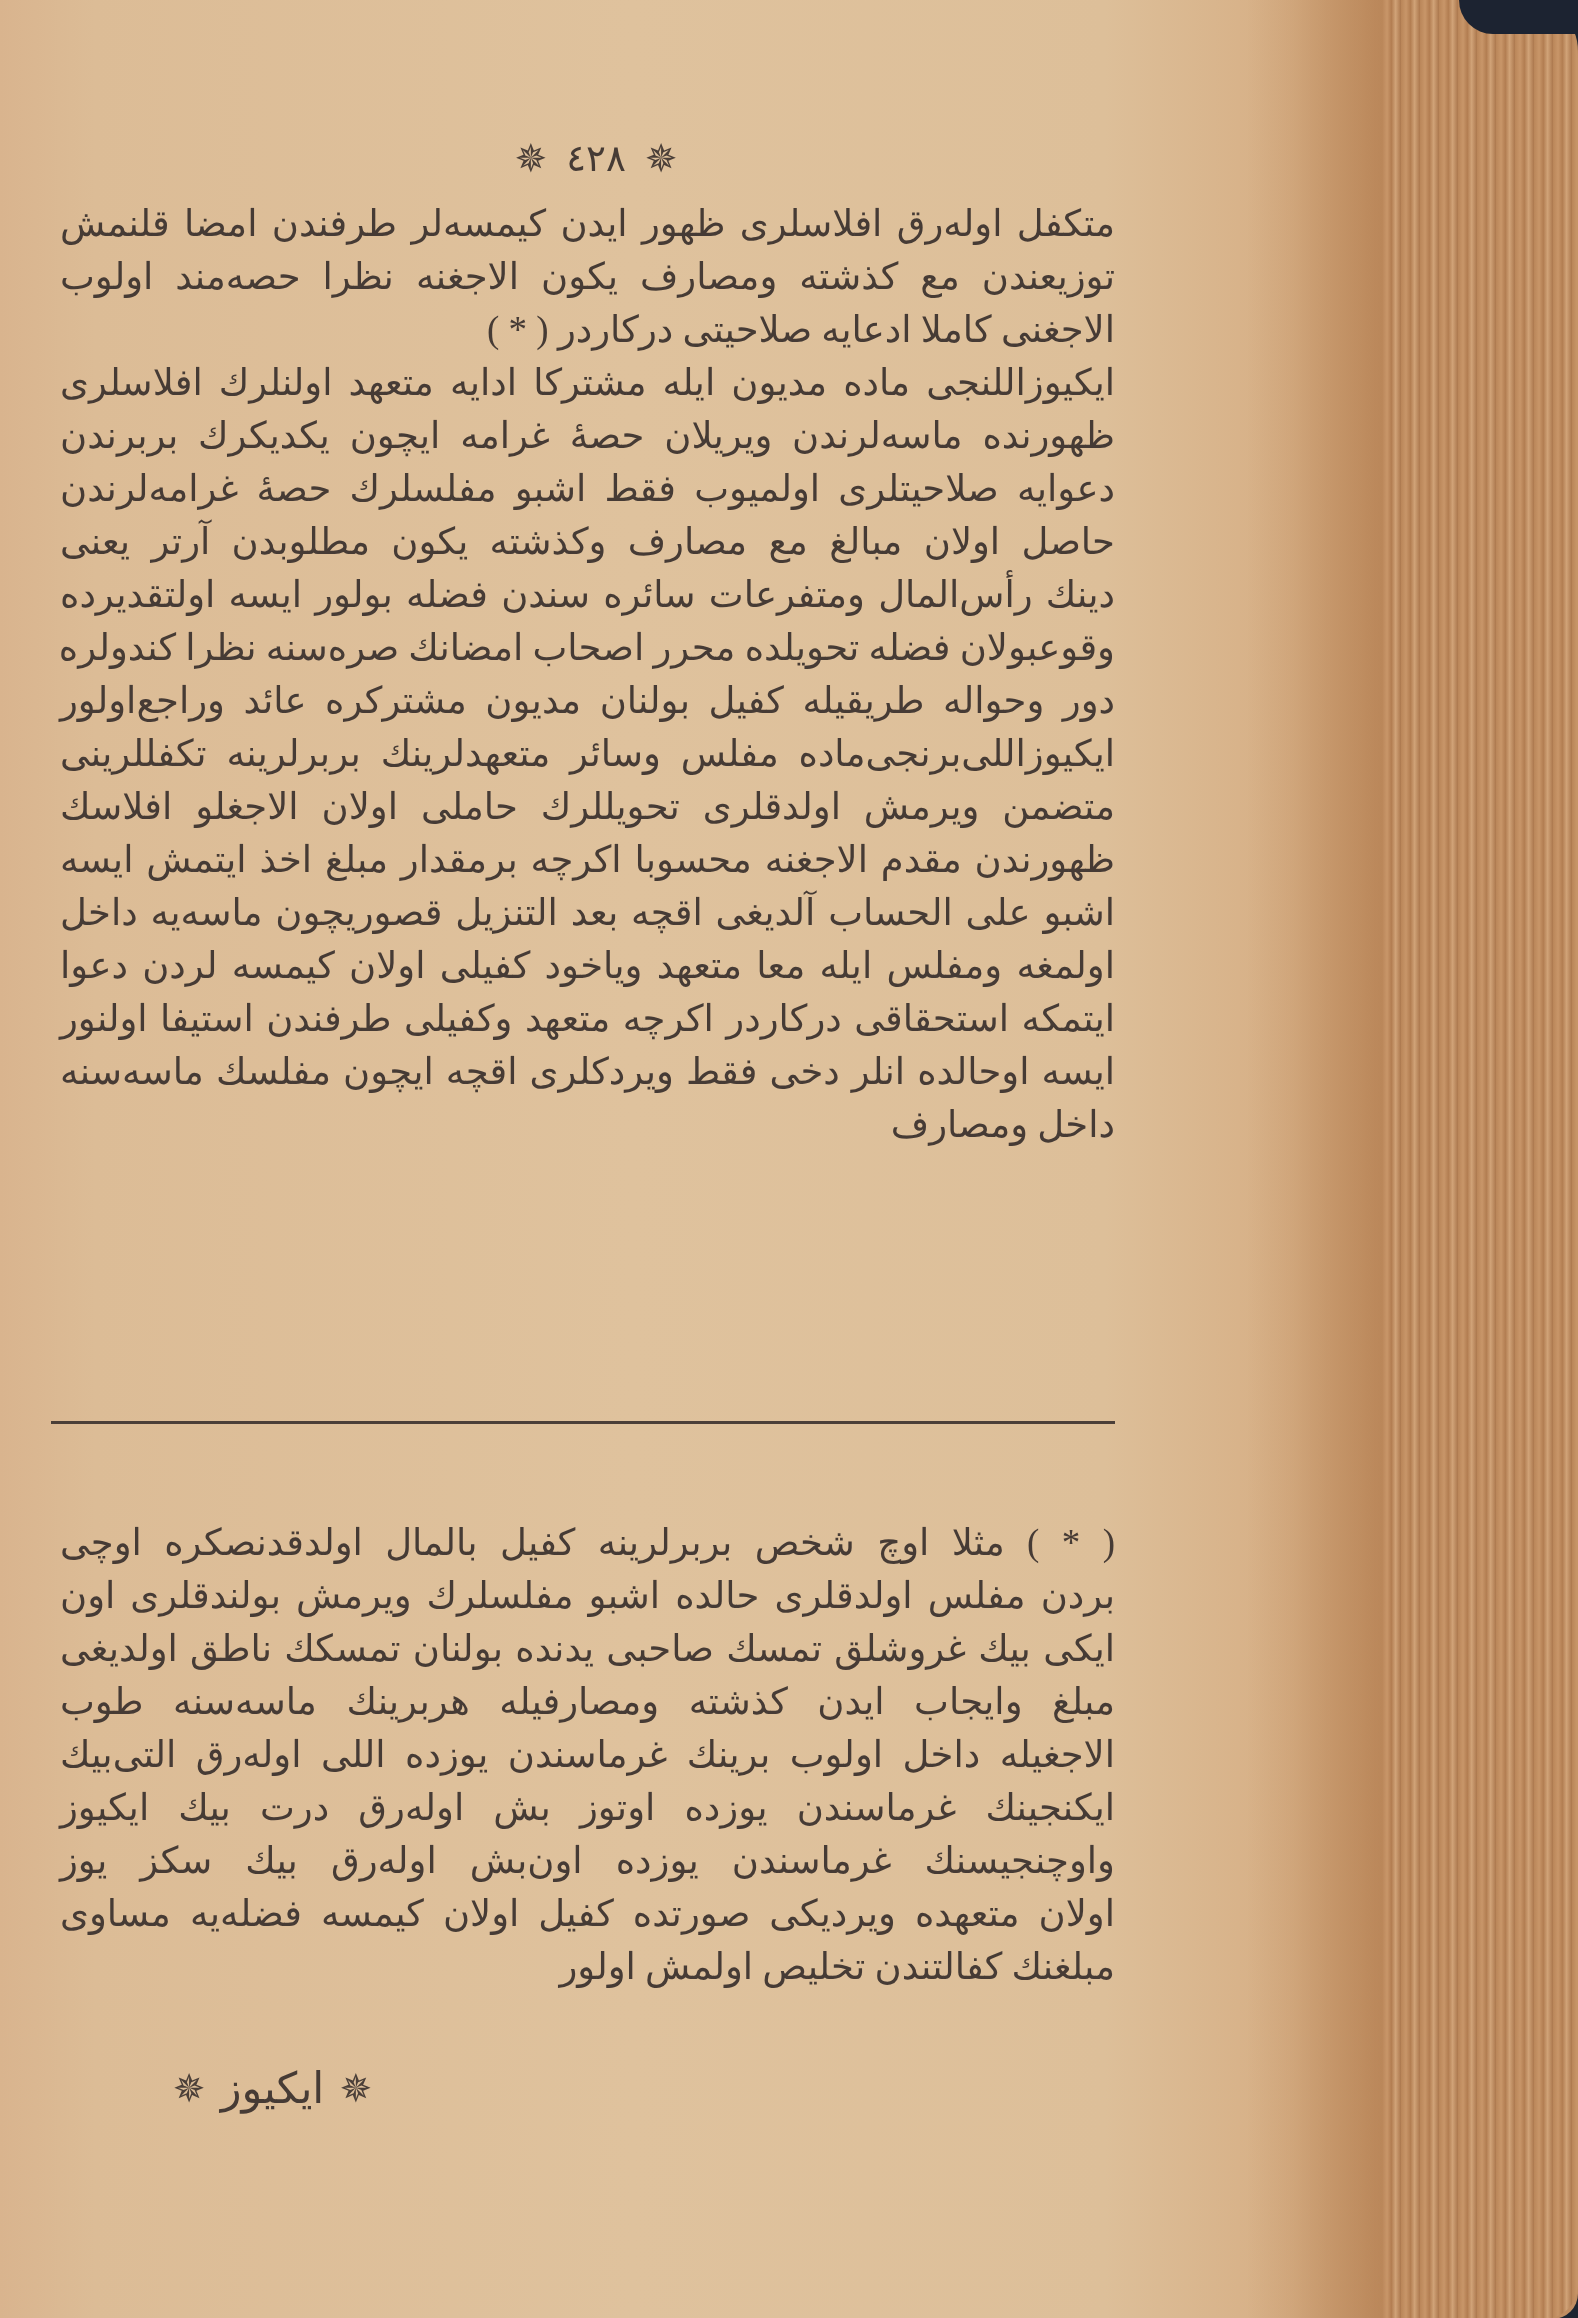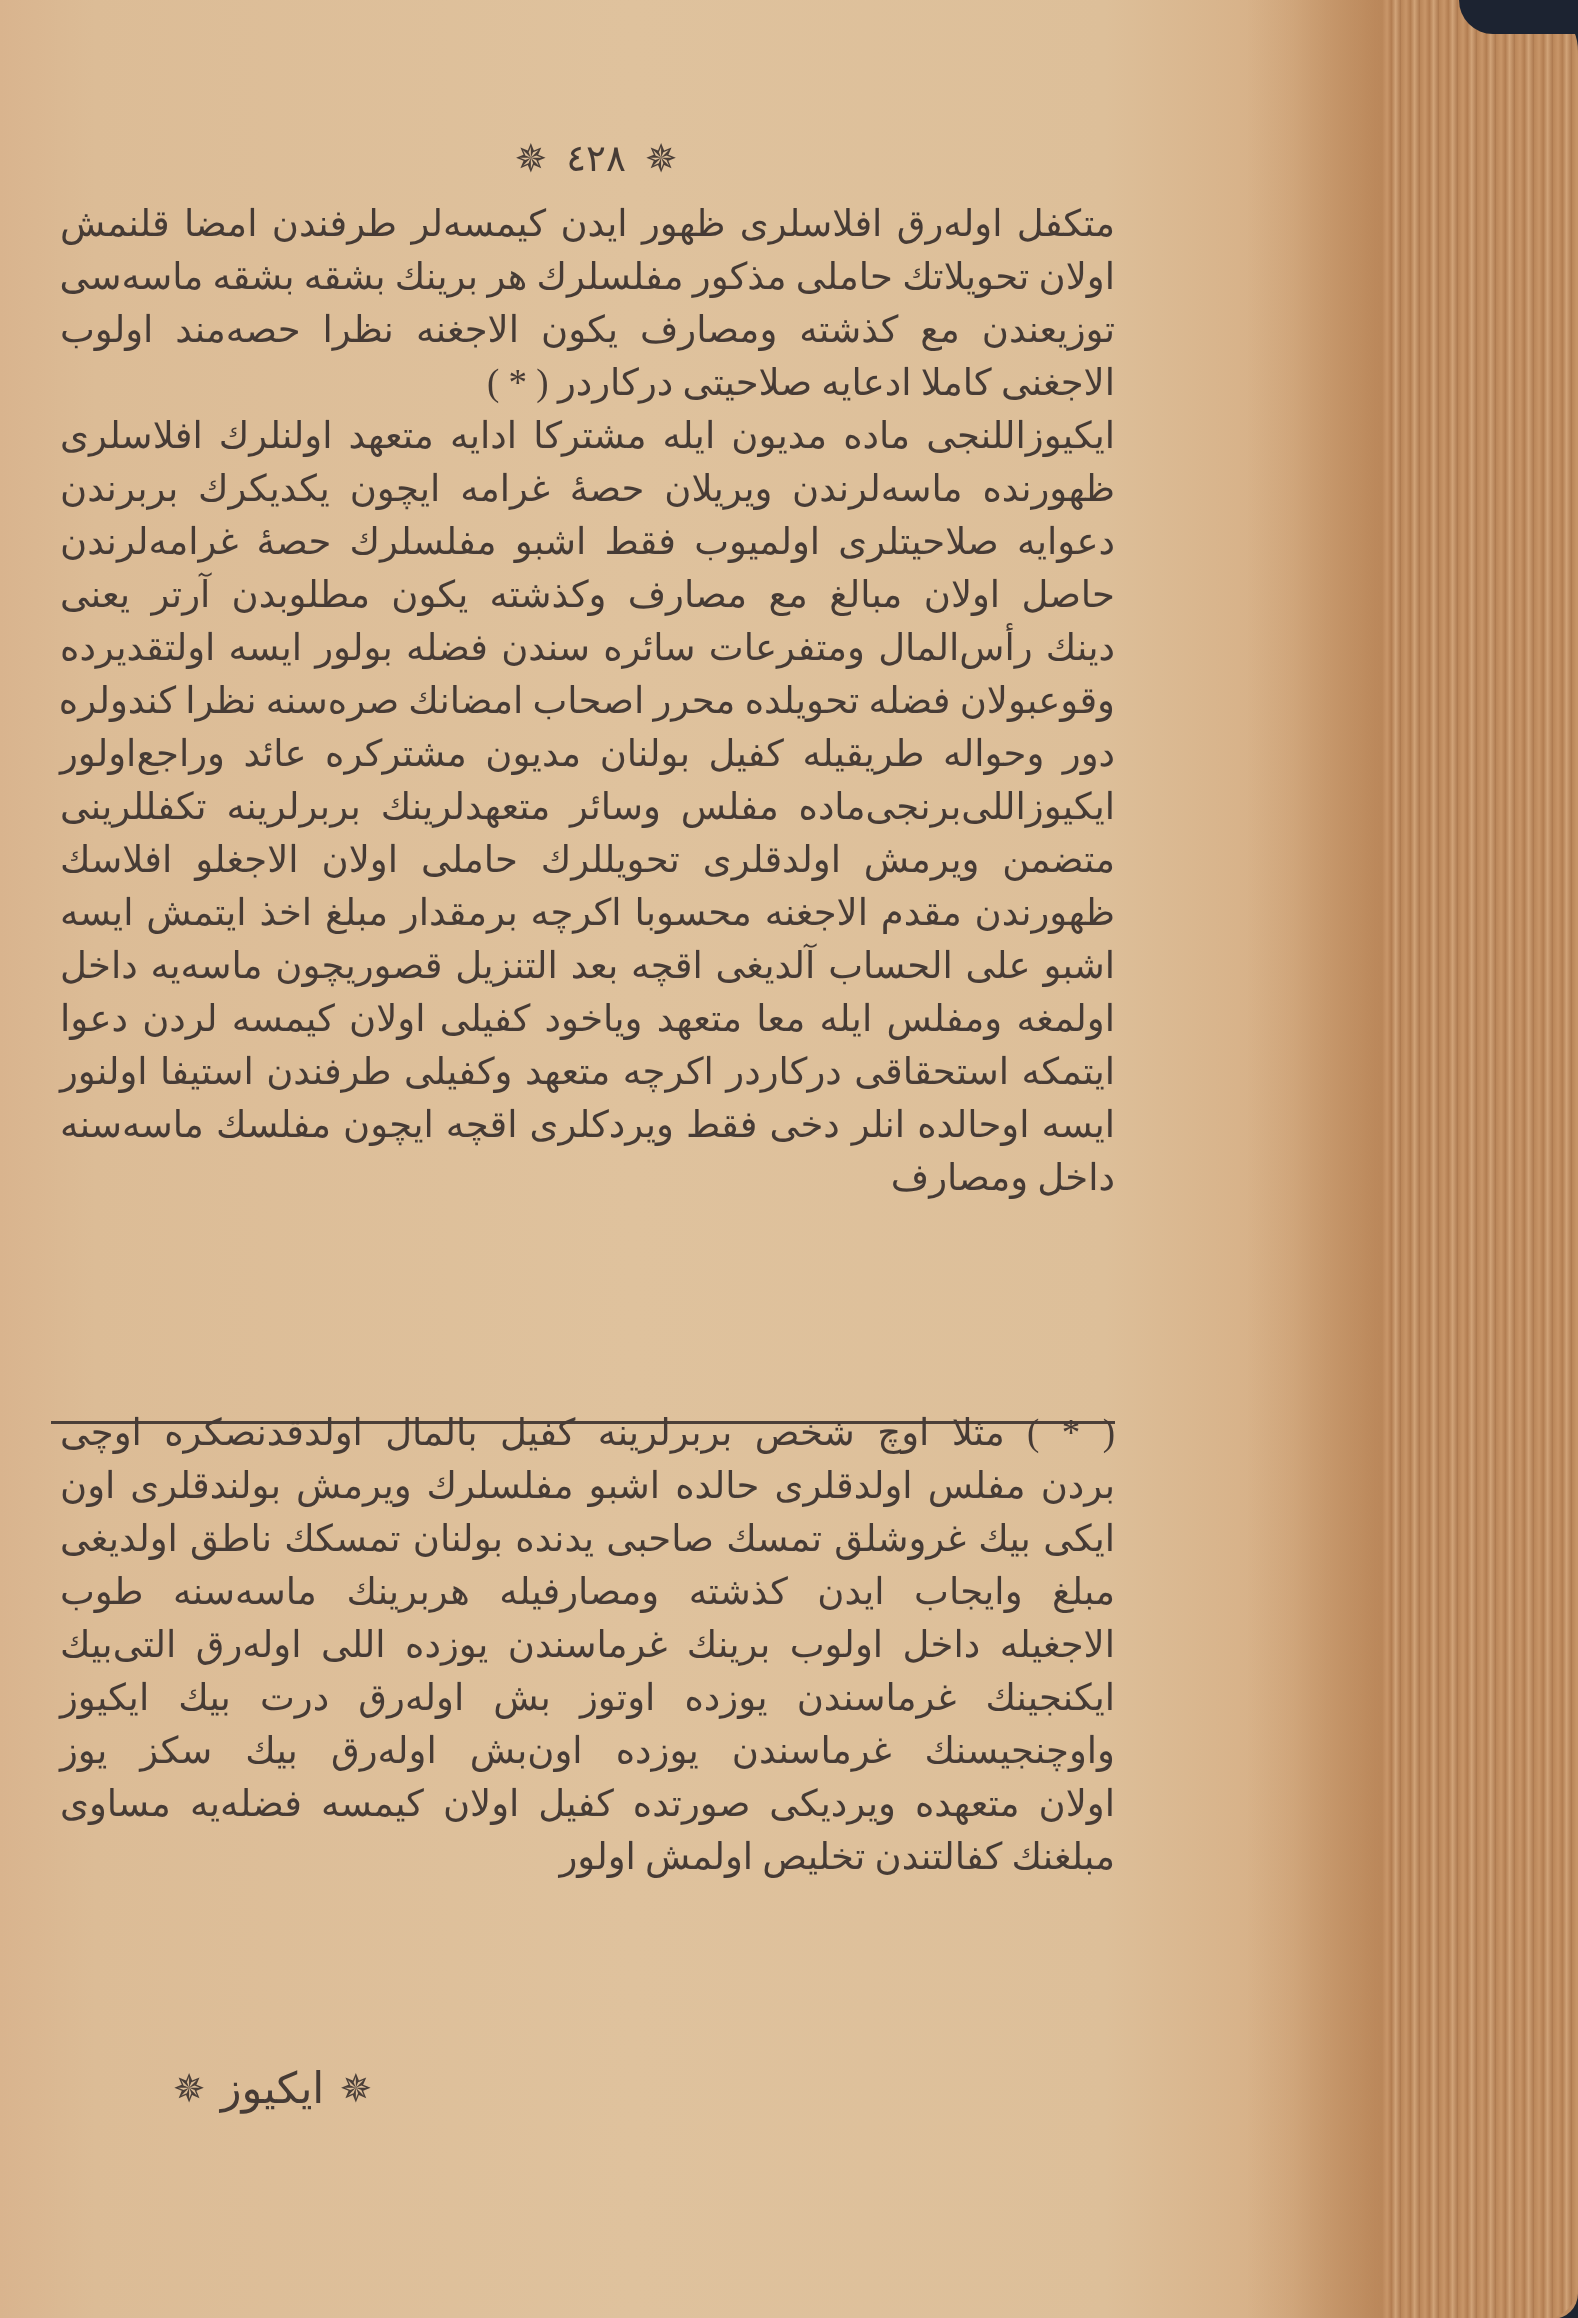--- a/index.html
+++ b/index.html
@@ -107,21 +107,21 @@
   }
   .rule {
     position: absolute;
     left: 51px;
     top: 1421px;
     width: 1064px;
     height: 3.4px;
     background: #4b3f38;
   }
   .footnote {
-    top: 1406px;
+    top: 1516px;
   }
   .footer-ornament {
     position: absolute;
     top: 2058px;
     left: 162px;
     width: 221px;
     height: 60px;
     display: flex;
     align-items: center;
     justify-content: center;
@@ -142,21 +142,20 @@
   <div class="corner-dark"></div>
 
   <div class="header">
     <span class="ornament">✵</span>
     <span class="page-number">٤٢٨</span>
     <span class="ornament">✵</span>
   </div>
 
   <div class="text-block main-text">
     <div class="line">متكفل اوله‌رق افلاسلری ظهور ایدن کیمسه‌لر طرفندن امضا قلنمش</div>
-    <div class="line">اولان تحویلاتك حاملی مذکور مفلسلرك هر برینك بشقه بشقه ماسه‌سی</div>
     <div class="line">توزیعندن مع کذشته ومصارف یکون الاجغنه نظرا حصه‌مند اولوب</div>
     <div class="line last">الاجغنی کاملا ادعایه صلاحیتی درکاردر ( * )</div>
     <div class="line">ایکیوزاللنجی ماده   مدیون ایله مشترکا ادایه متعهد اولنلرك افلاسلری</div>
     <div class="line">ظهورنده ماسه‌لرندن ویریلان حصهٔ غرامه ایچون یکدیکرك بربرندن</div>
     <div class="line">دعوایه صلاحیتلری اولمیوب فقط اشبو مفلسلرك حصهٔ غرامه‌لرندن</div>
     <div class="line">حاصل اولان مبالغ مع مصارف وکذشته یکون مطلوبدن آرتر یعنی</div>
     <div class="line">دینك رأس‌المال ومتفرعات سائره سندن فضله بولور ایسه اولتقدیرده</div>
     <div class="line">وقوعبولان فضله تحویلده محرر اصحاب امضانك صره‌سنه نظرا کندولره</div>
     <div class="line">دور وحواله طریقیله کفیل بولنان مدیون مشترکره عائد وراجع‌اولور</div>
     <div class="line">ایکیوزاللی‌برنجی‌ماده   مفلس وسائر متعهدلرینك بربرلرینه   تکفللرینی</div>

